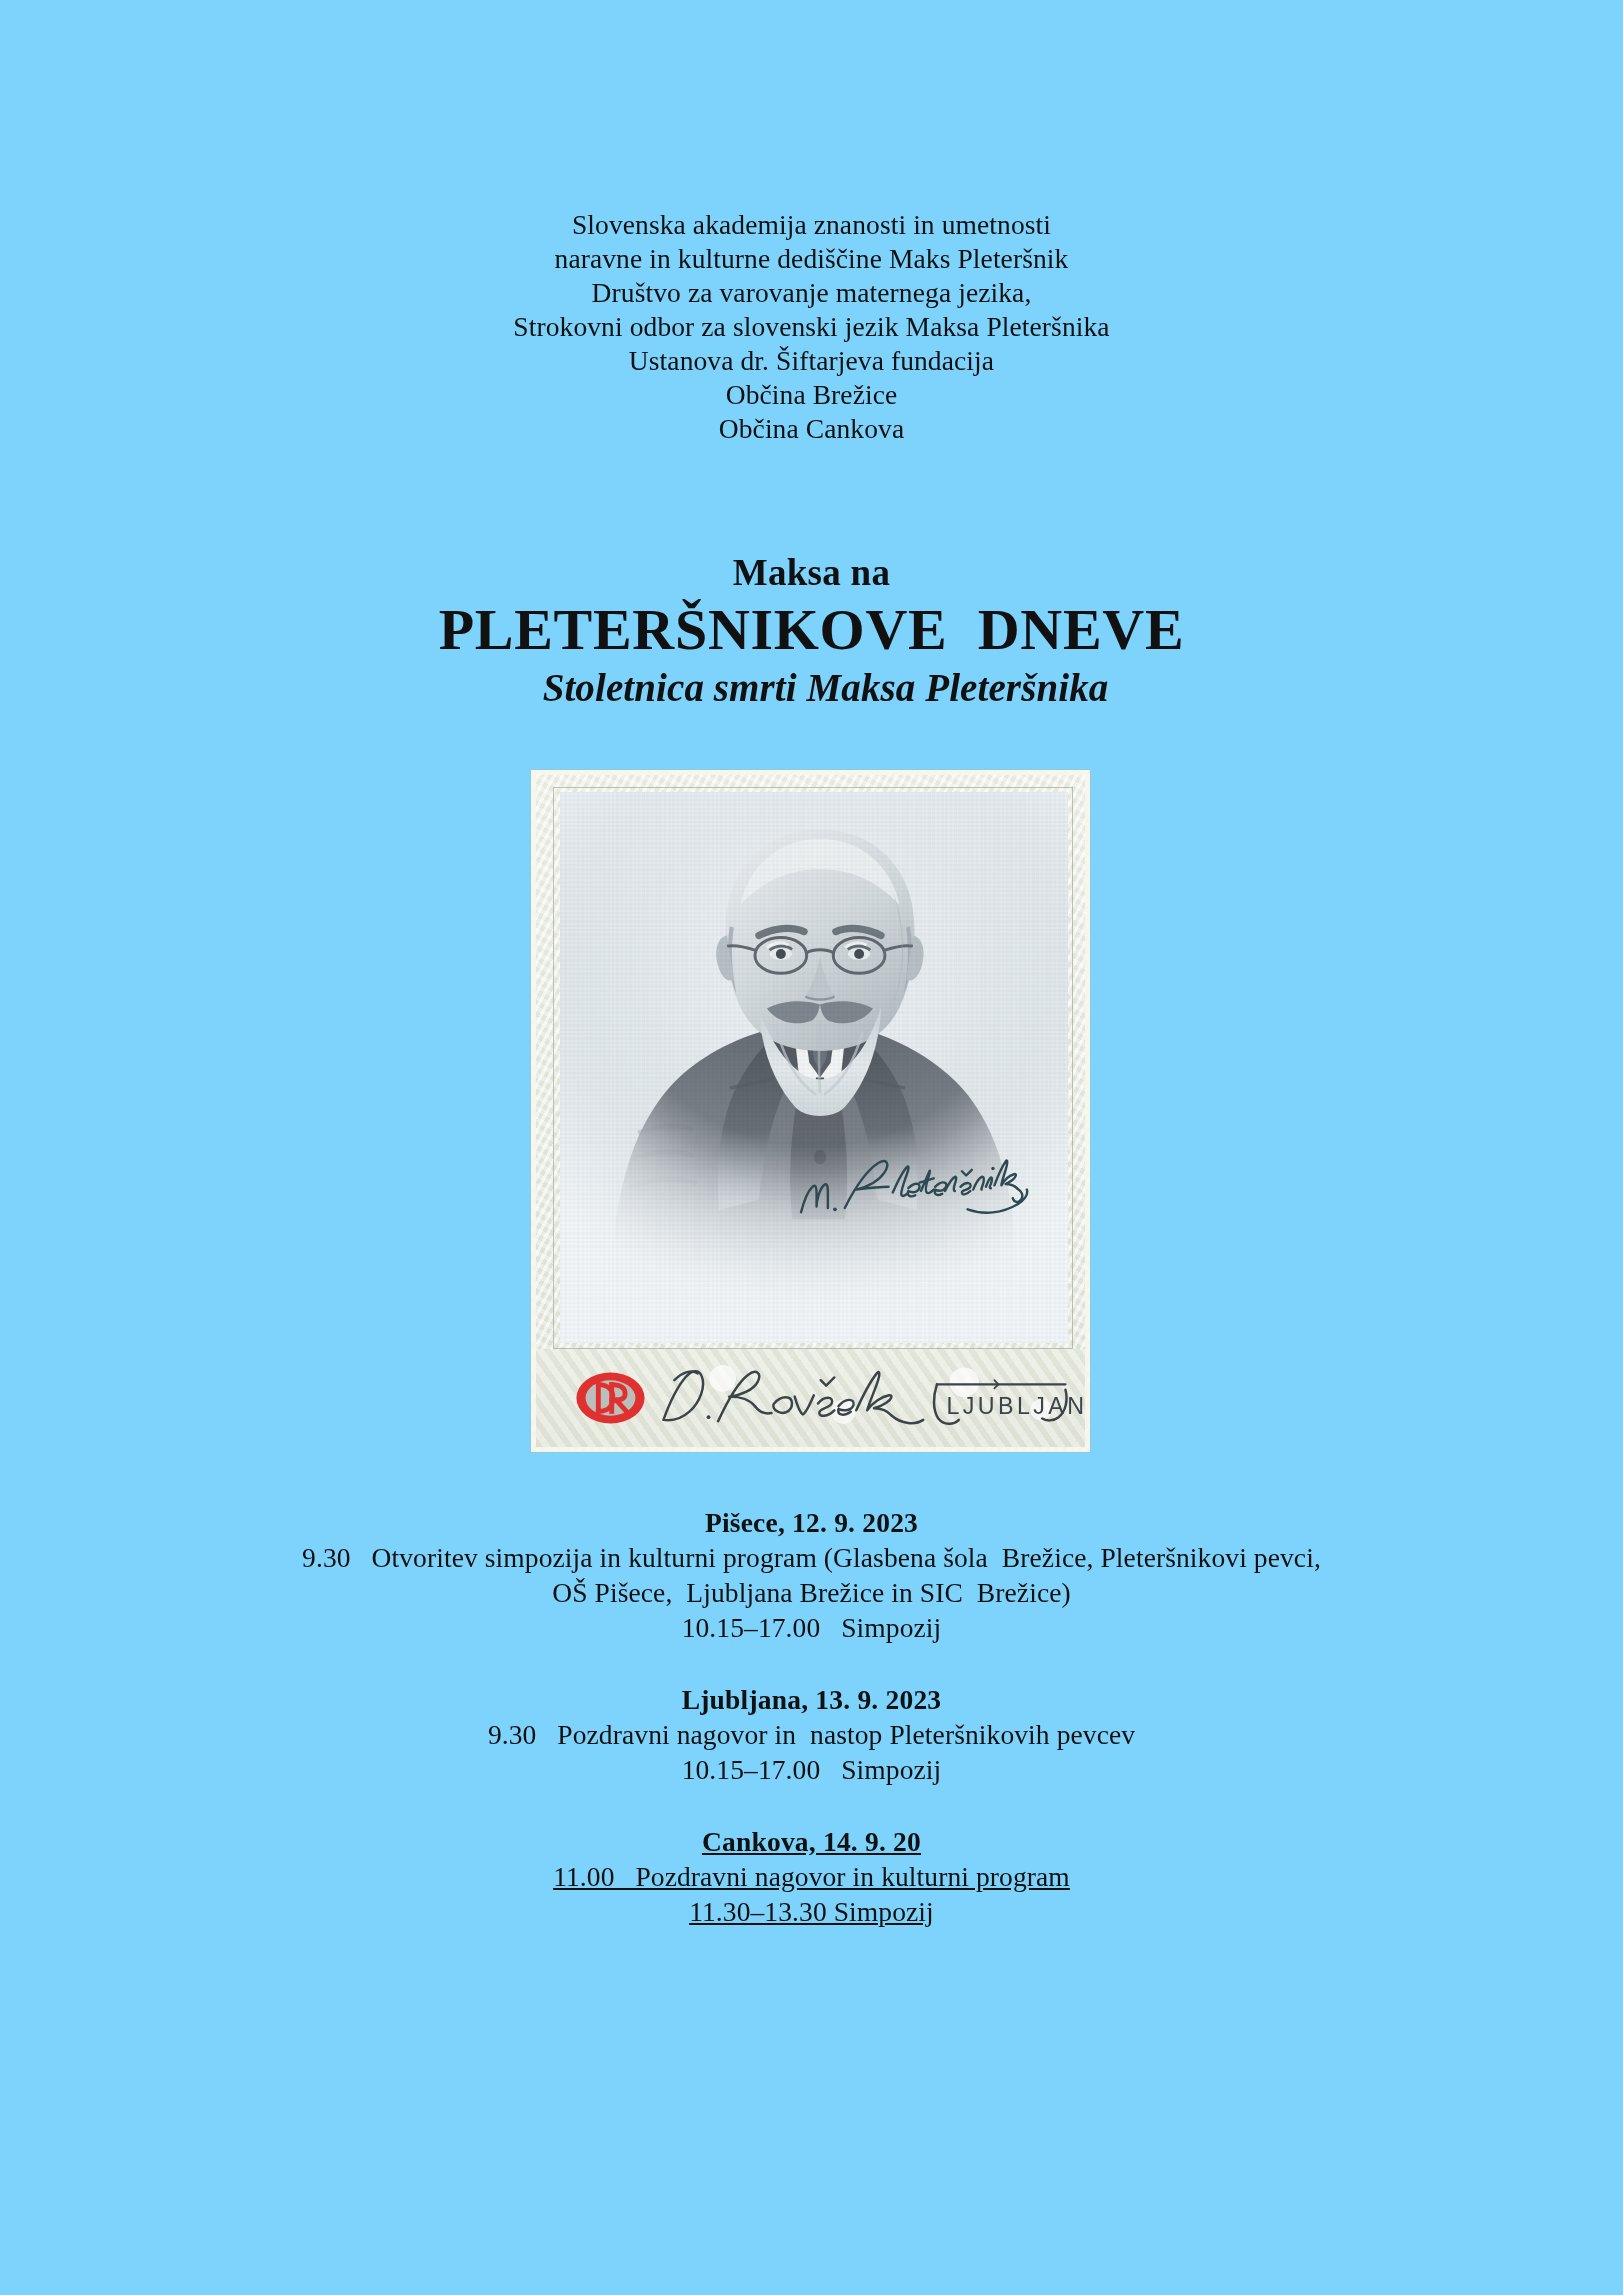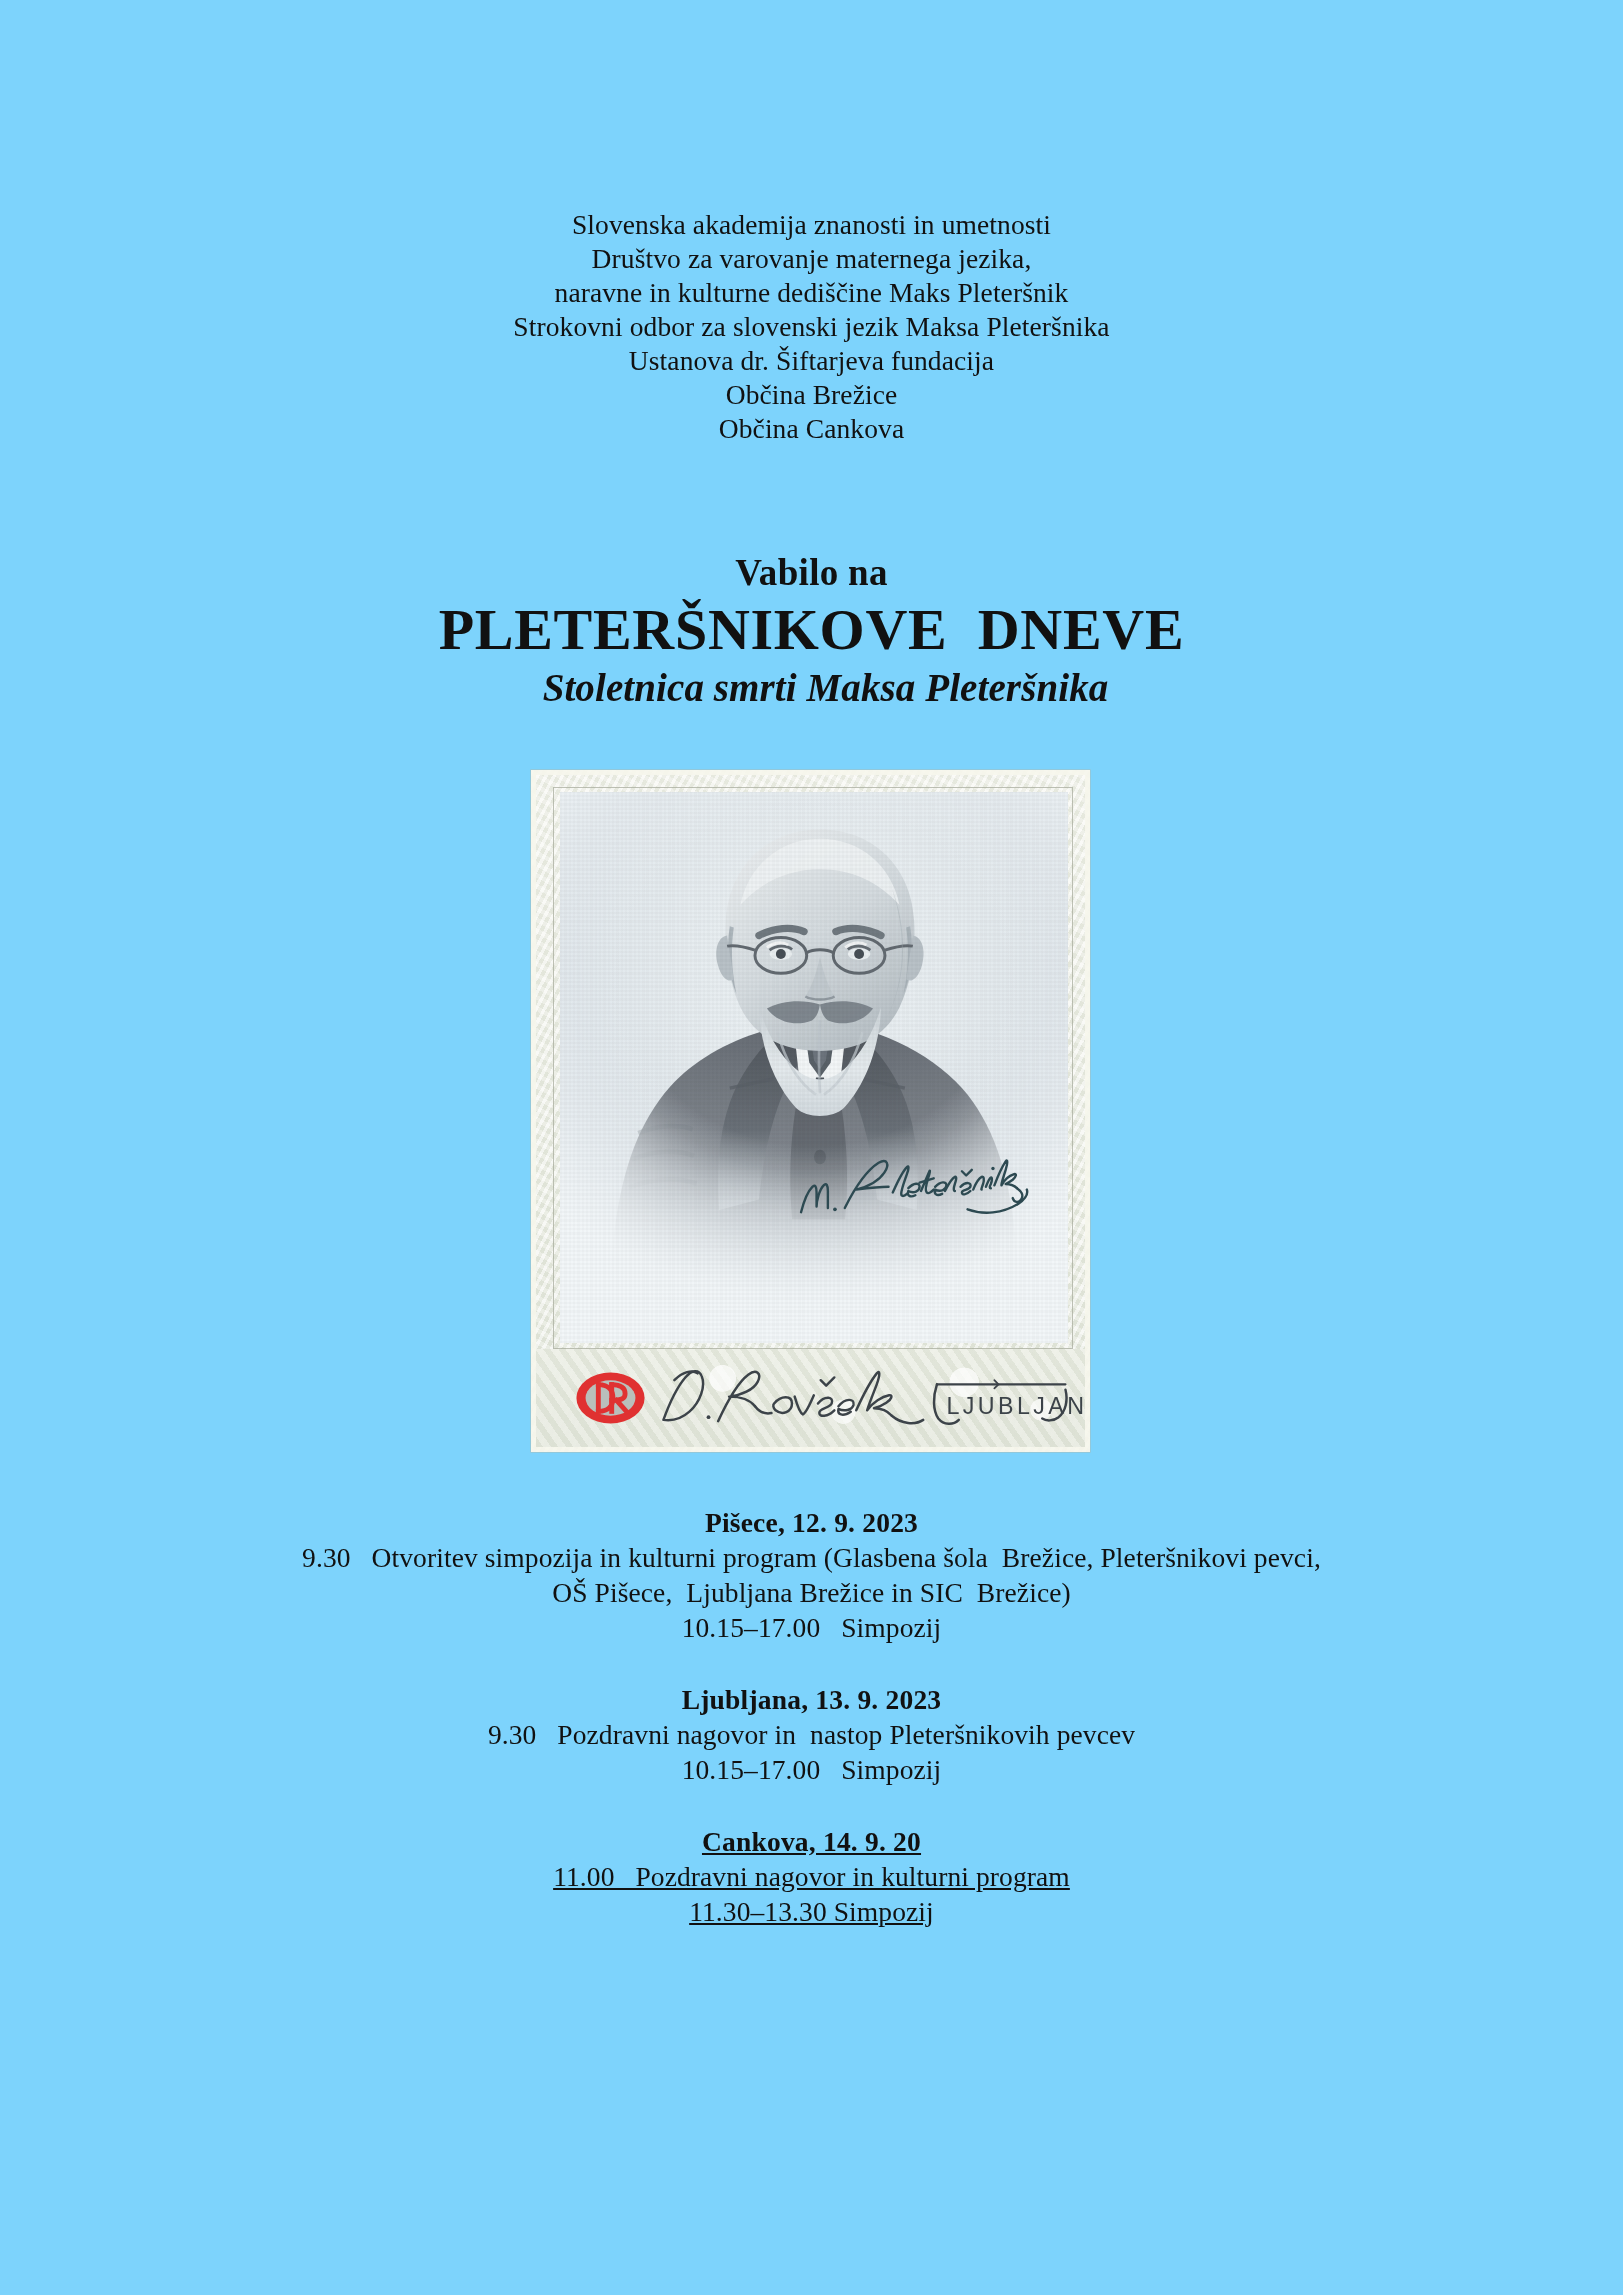--- a/index.html
+++ b/index.html
@@ -203,30 +203,30 @@
     letter-spacing: 0.1px;
   }
 </style>
 </head>
 <body>
 
 <div class="page">
 
   <div class="organisers">
     <span class="org-line">Slovenska akademija znanosti in umetnosti</span>
+    <span class="org-line">naravne in kulturne dediščine Maks Pleteršnik</span>
     <span class="org-line">Društvo za varovanje maternega jezika,</span>
-    <span class="org-line">naravne in kulturne dediščine Maks Pleteršnik</span>
     <span class="org-line">Strokovni odbor za slovenski jezik Maksa Pleteršnika</span>
     <span class="org-line">Ustanova dr. Šiftarjeva fundacija</span>
     <span class="org-line">Občina Brežice</span>
     <span class="org-line">Občina Cankova</span>
   </div>
 
   <div class="title-block">
-    <span class="title-invite">Vabilo na</span>
+    <span class="title-invite">Maksa na</span>
     <span class="title-main">PLETERŠNIKOVE  DNEVE</span>
     <span class="title-sub">Stoletnica smrti Maksa Pleteršnika</span>
   </div>
 
   <div class="photo-card">
     <div class="card-texture"></div>
     <div class="card-mount"></div>
     <div class="card-rule"></div>
 
     <div class="photo-well">

